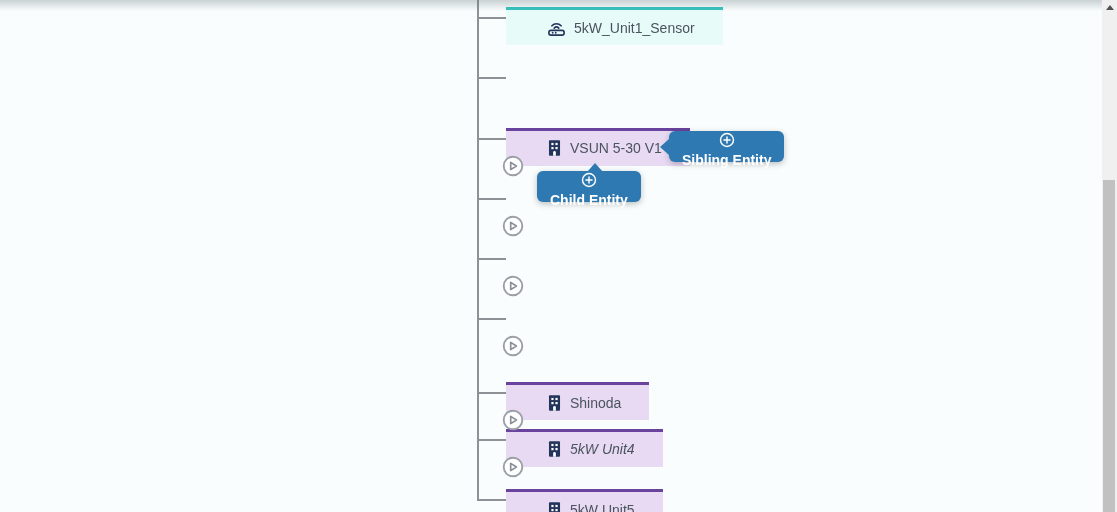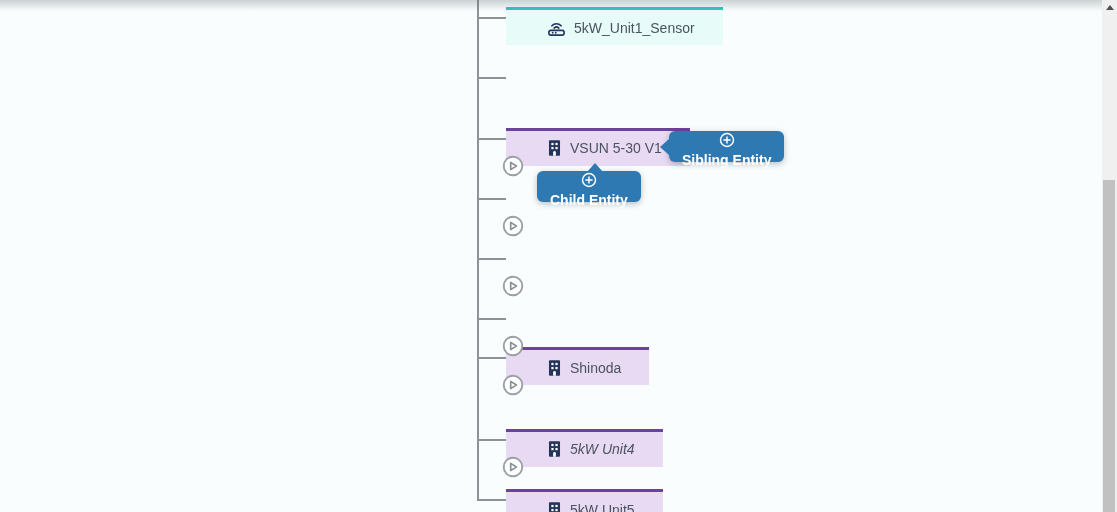--- a/index.html
+++ b/index.html
@@ -151,21 +151,21 @@
         </div>
 
   <div class="row" style="top: 308.25px;">
     <div class="stub"></div>
   <div class="expand"><svg width="22" height="22" viewBox="0 0 22 22">
               <circle cx="11" cy="11" r="9.3" fill="#ffffff" stroke="#9aa0a6" stroke-width="1.9"></circle>
               <path d="M8.7 7.4 L14.4 11 L8.7 14.6 Z" fill="none" stroke="#8a9196" stroke-width="1.7" stroke-linejoin="round"></path>
             </svg></div>
         </div>
 
-  <div class="row" style="top: 347px; text-decoration: underline;">
+  <div class="row" style="top: 382px; text-decoration: underline;">
     <div class="stub"></div>
     <div class="node asset">
       <span class="icon">
               <svg width="17" height="18" viewBox="0 0 20 21">
                 <rect x="3.5" y="1.5" width="13" height="18" rx="1" fill="#24355c"></rect>
                 <rect x="6.3" y="4.5" width="2.6" height="2.6" fill="#ffffff"></rect>
                 <rect x="11.1" y="4.5" width="2.6" height="2.6" fill="#ffffff"></rect>
                 <rect x="6.3" y="9.3" width="2.6" height="2.6" fill="#ffffff"></rect>
                 <rect x="11.1" y="9.3" width="2.6" height="2.6" fill="#ffffff"></rect>
                 <path d="M8.4 19.5 v-4 a1.6 1.6 0 0 1 3.2 0 v4 z" fill="#ffffff"></path>

